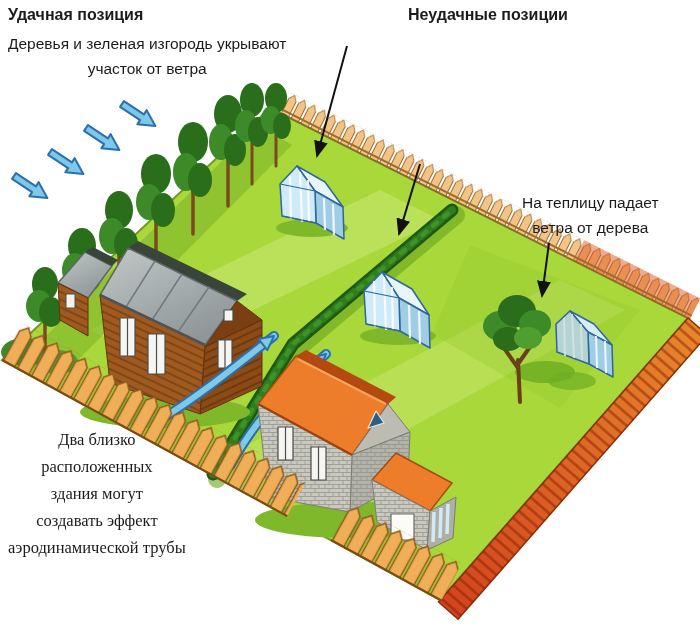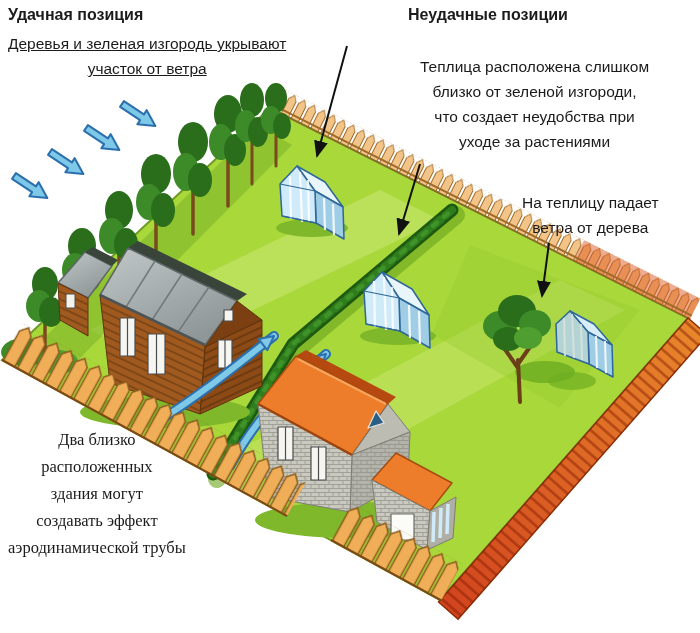--- a/index.html
+++ b/index.html
@@ -253,28 +253,24 @@
   </g>
 
   <g stroke="var(--annotation)" stroke-width="2" fill="none">
     <line x1="347" y1="46" x2="317" y2="156" marker-end="url(#ah)"></line>
     <line x1="420" y1="164" x2="399" y2="234" marker-end="url(#ah)"></line>
     <line x1="549" y1="243" x2="542" y2="296" marker-end="url(#ah)"></line>
   </g>
 </svg>
 
   <div class="note-title" style="left:8px;top:6px;">Удачная позиция</div>
-  <div class="note" style="left:8px;top:31px;text-decoration:underline;">Деревья и зеленая изгородь укрывают
+  <div class="note" style="left:8px;top:31px;">Деревья и зеленая изгородь укрывают
 участок от ветра</div>
 
   <div class="note-title" style="left:408px;top:6px;">Неудачные позиции</div>
-  <div class="note" style="left:420px;top:54px;">Теплица расположена слишком
-близко от зеленой изгороди,
-что создает неудобства при
-уходе за растениями</div>
 
   <div class="note" style="left:522px;top:190px;">На теплицу падает
 ветра от дерева</div>
 
   <div class="note-big" style="left:8px;top:426px;">Два близко
 расположенных
 здания могут
 создавать эффект
 аэродинамической трубы</div>
 </div>

